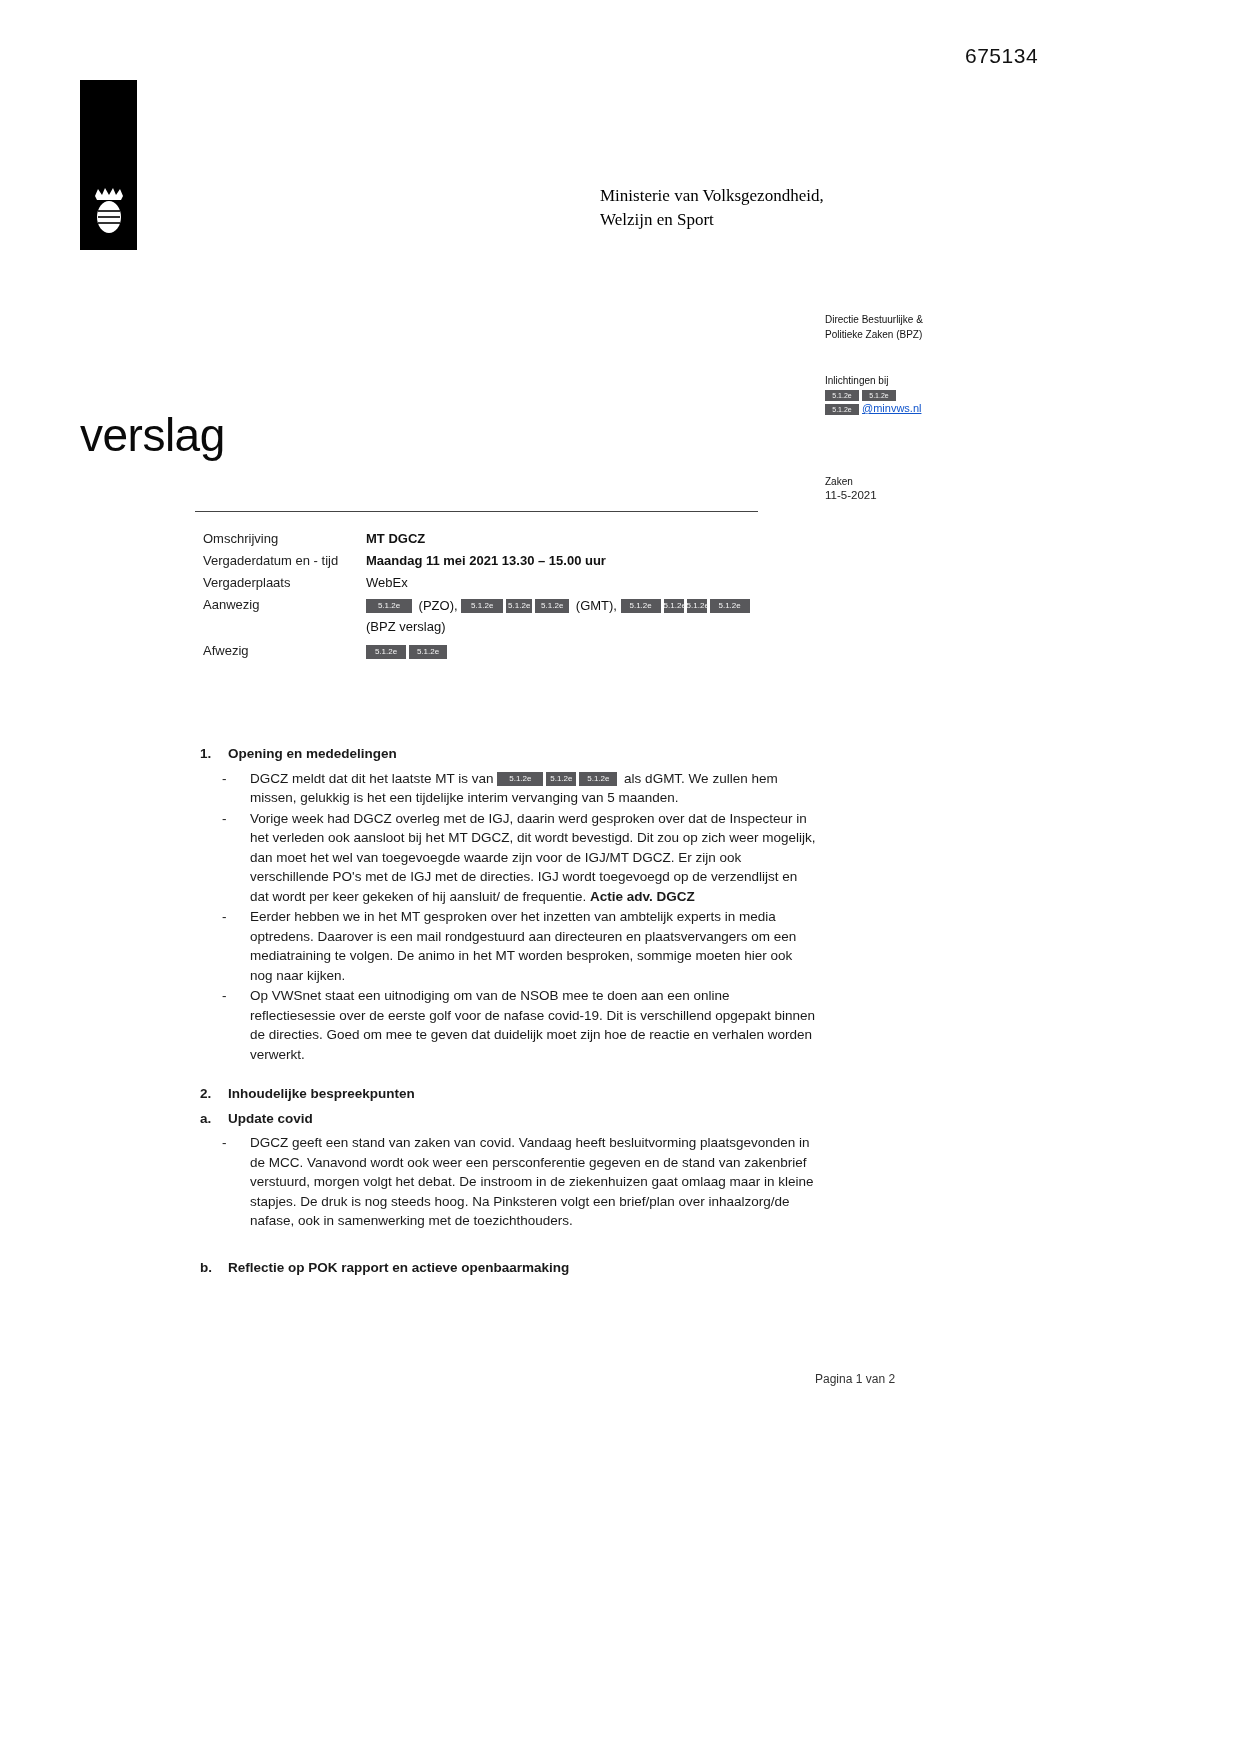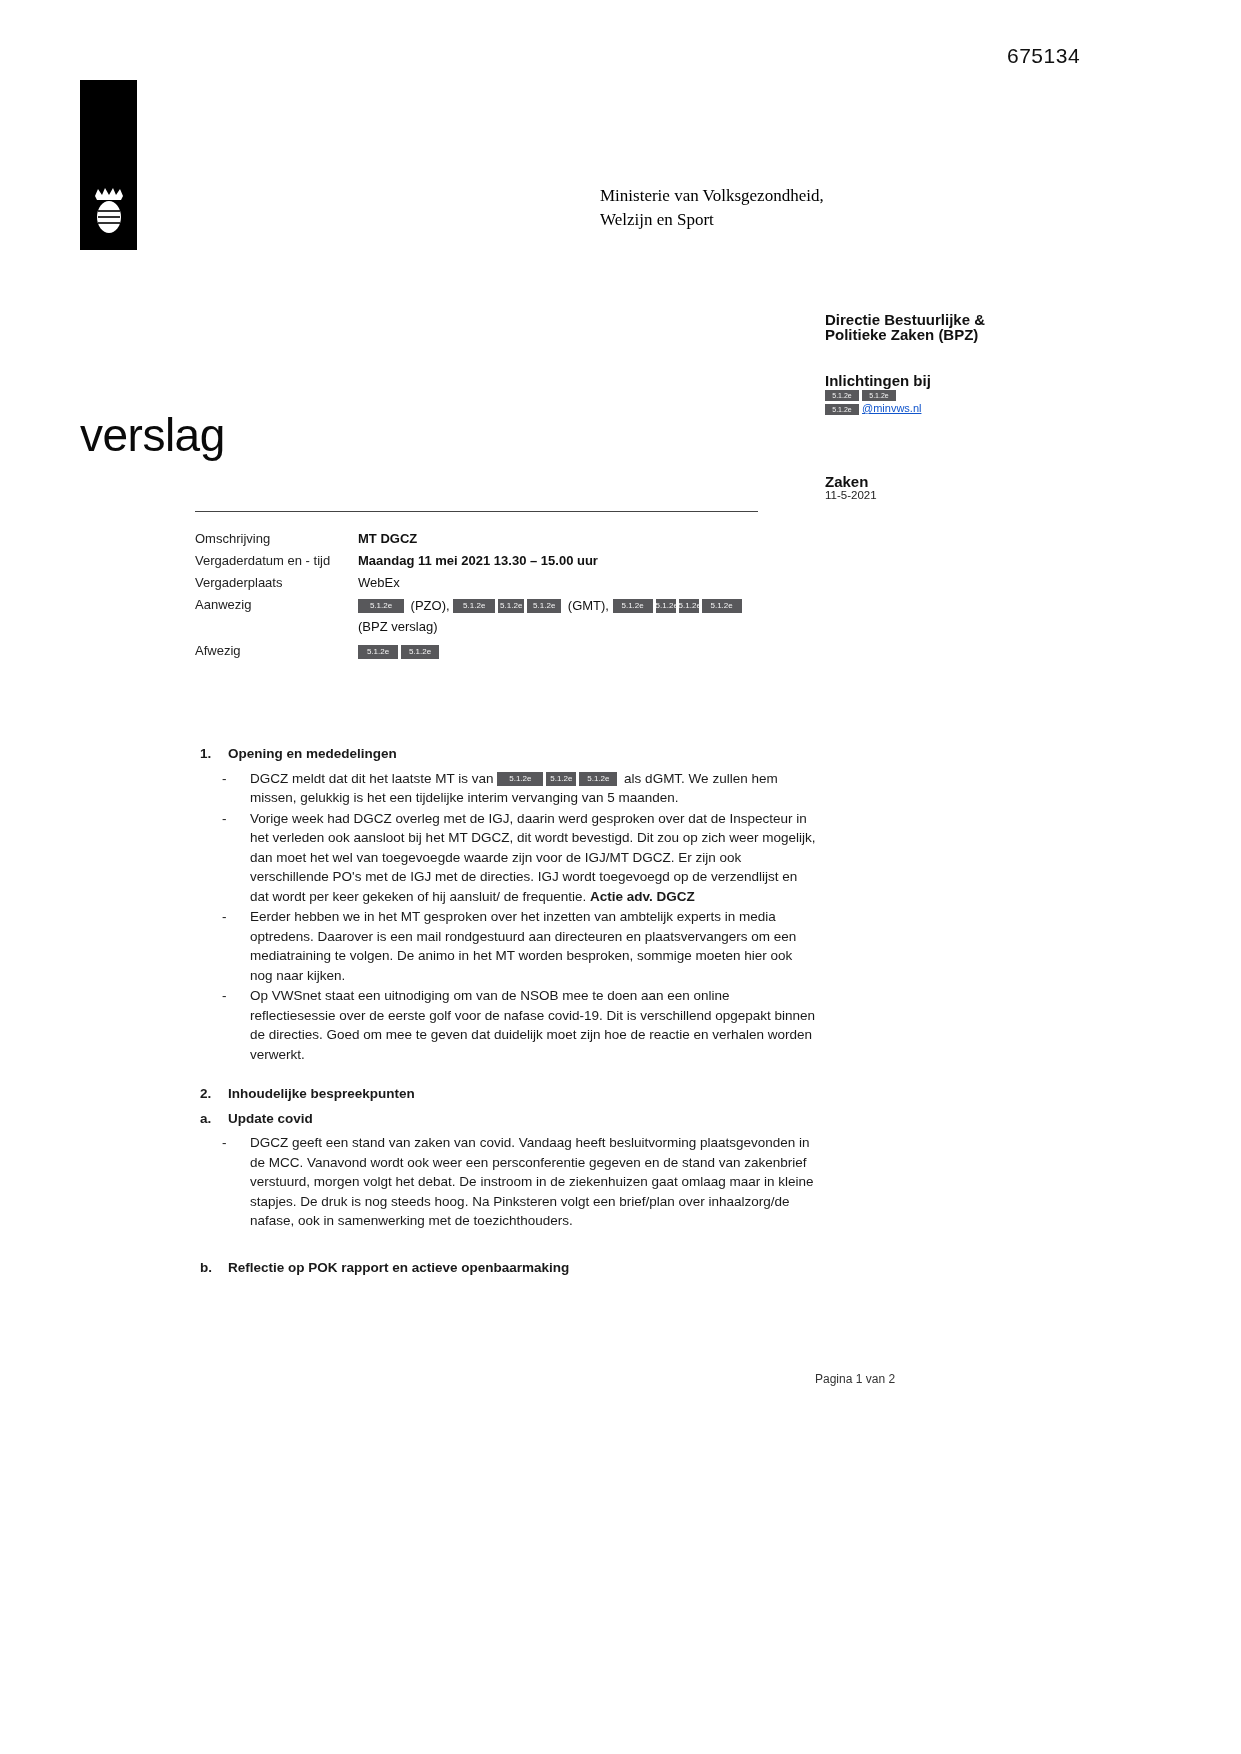--- a/index.html
+++ b/index.html
@@ -5,51 +5,51 @@
   html,body{margin:0;padding:0;background:#ffffff;}
   .page{
     position:relative;
     width:1241px;height:1754px;
     background:#ffffff;
     font-family:"Liberation Sans", sans-serif;
     color:#1a1a1a;
     overflow:hidden;
   }
   .doc-number{
-    position:absolute;left:1007px;top:44px;
+    position:absolute;left:965px;top:44px;
     font-size:21px;color:#111;letter-spacing:0.5px;
   }
   .logo{
     position:absolute;left:80px;top:80px;width:57px;height:170px;
     background:#000;
   }
   .logo svg{position:absolute;left:50%;bottom:12px;transform:translateX(-50%);}
   .ministry{
     position:absolute;left:600px;top:184px;
     font-family:"Liberation Serif", serif;
     font-size:17px;line-height:24px;color:#000;
   }
-  .side-bold{font-weight:bold;font-size:15px;line-height:15px;color:#111;}
+  .side-bold{font-weight:normal;font-size:10px;line-height:15px;color:#111;}
   .side-directie{position:absolute;left:825px;top:312px;}
   .side-inlichtingen{position:absolute;left:825px;top:373px;}
   .side-redline{position:absolute;left:825px;height:13px;font-size:11px;}
   .r1{top:388px;}
   .r2{top:402px;}
   .side-datum-label{position:absolute;left:825px;top:474px;}
   .side-datum-value{position:absolute;left:825px;top:489px;font-size:11.5px;color:#222;}
   .title{
     position:absolute;left:80px;top:408px;margin:0;
     font-size:46px;font-weight:400;color:#0a0a0a;letter-spacing:-0.5px;
   }
   .rule{
     position:absolute;left:195px;top:511px;width:563px;height:0;
     border-top:1.5px solid #444;
   }
   .meta{position:absolute;left:195px;top:530px;width:645px;font-size:13px;}
-  .meta-row{display:flex;margin-bottom:4px;line-height:18px;}
+  .meta-row{display:flex;margin-bottom:4px;line-height:18px;margin-left:8px;}
   .meta-label{width:163px;flex:none;color:#222;}
   .meta-value{flex:1;color:#111;}
   .bold{font-weight:bold;}
   .seg-line{line-height:20px;margin-bottom:1px;}
   .redact{
     display:inline-block;
     background:#58585b;color:#f5f5f5;
     font-size:8px;line-height:14px;height:14px;
     text-align:center;vertical-align:middle;
     margin:0 3px 2px 0;box-sizing:border-box;

